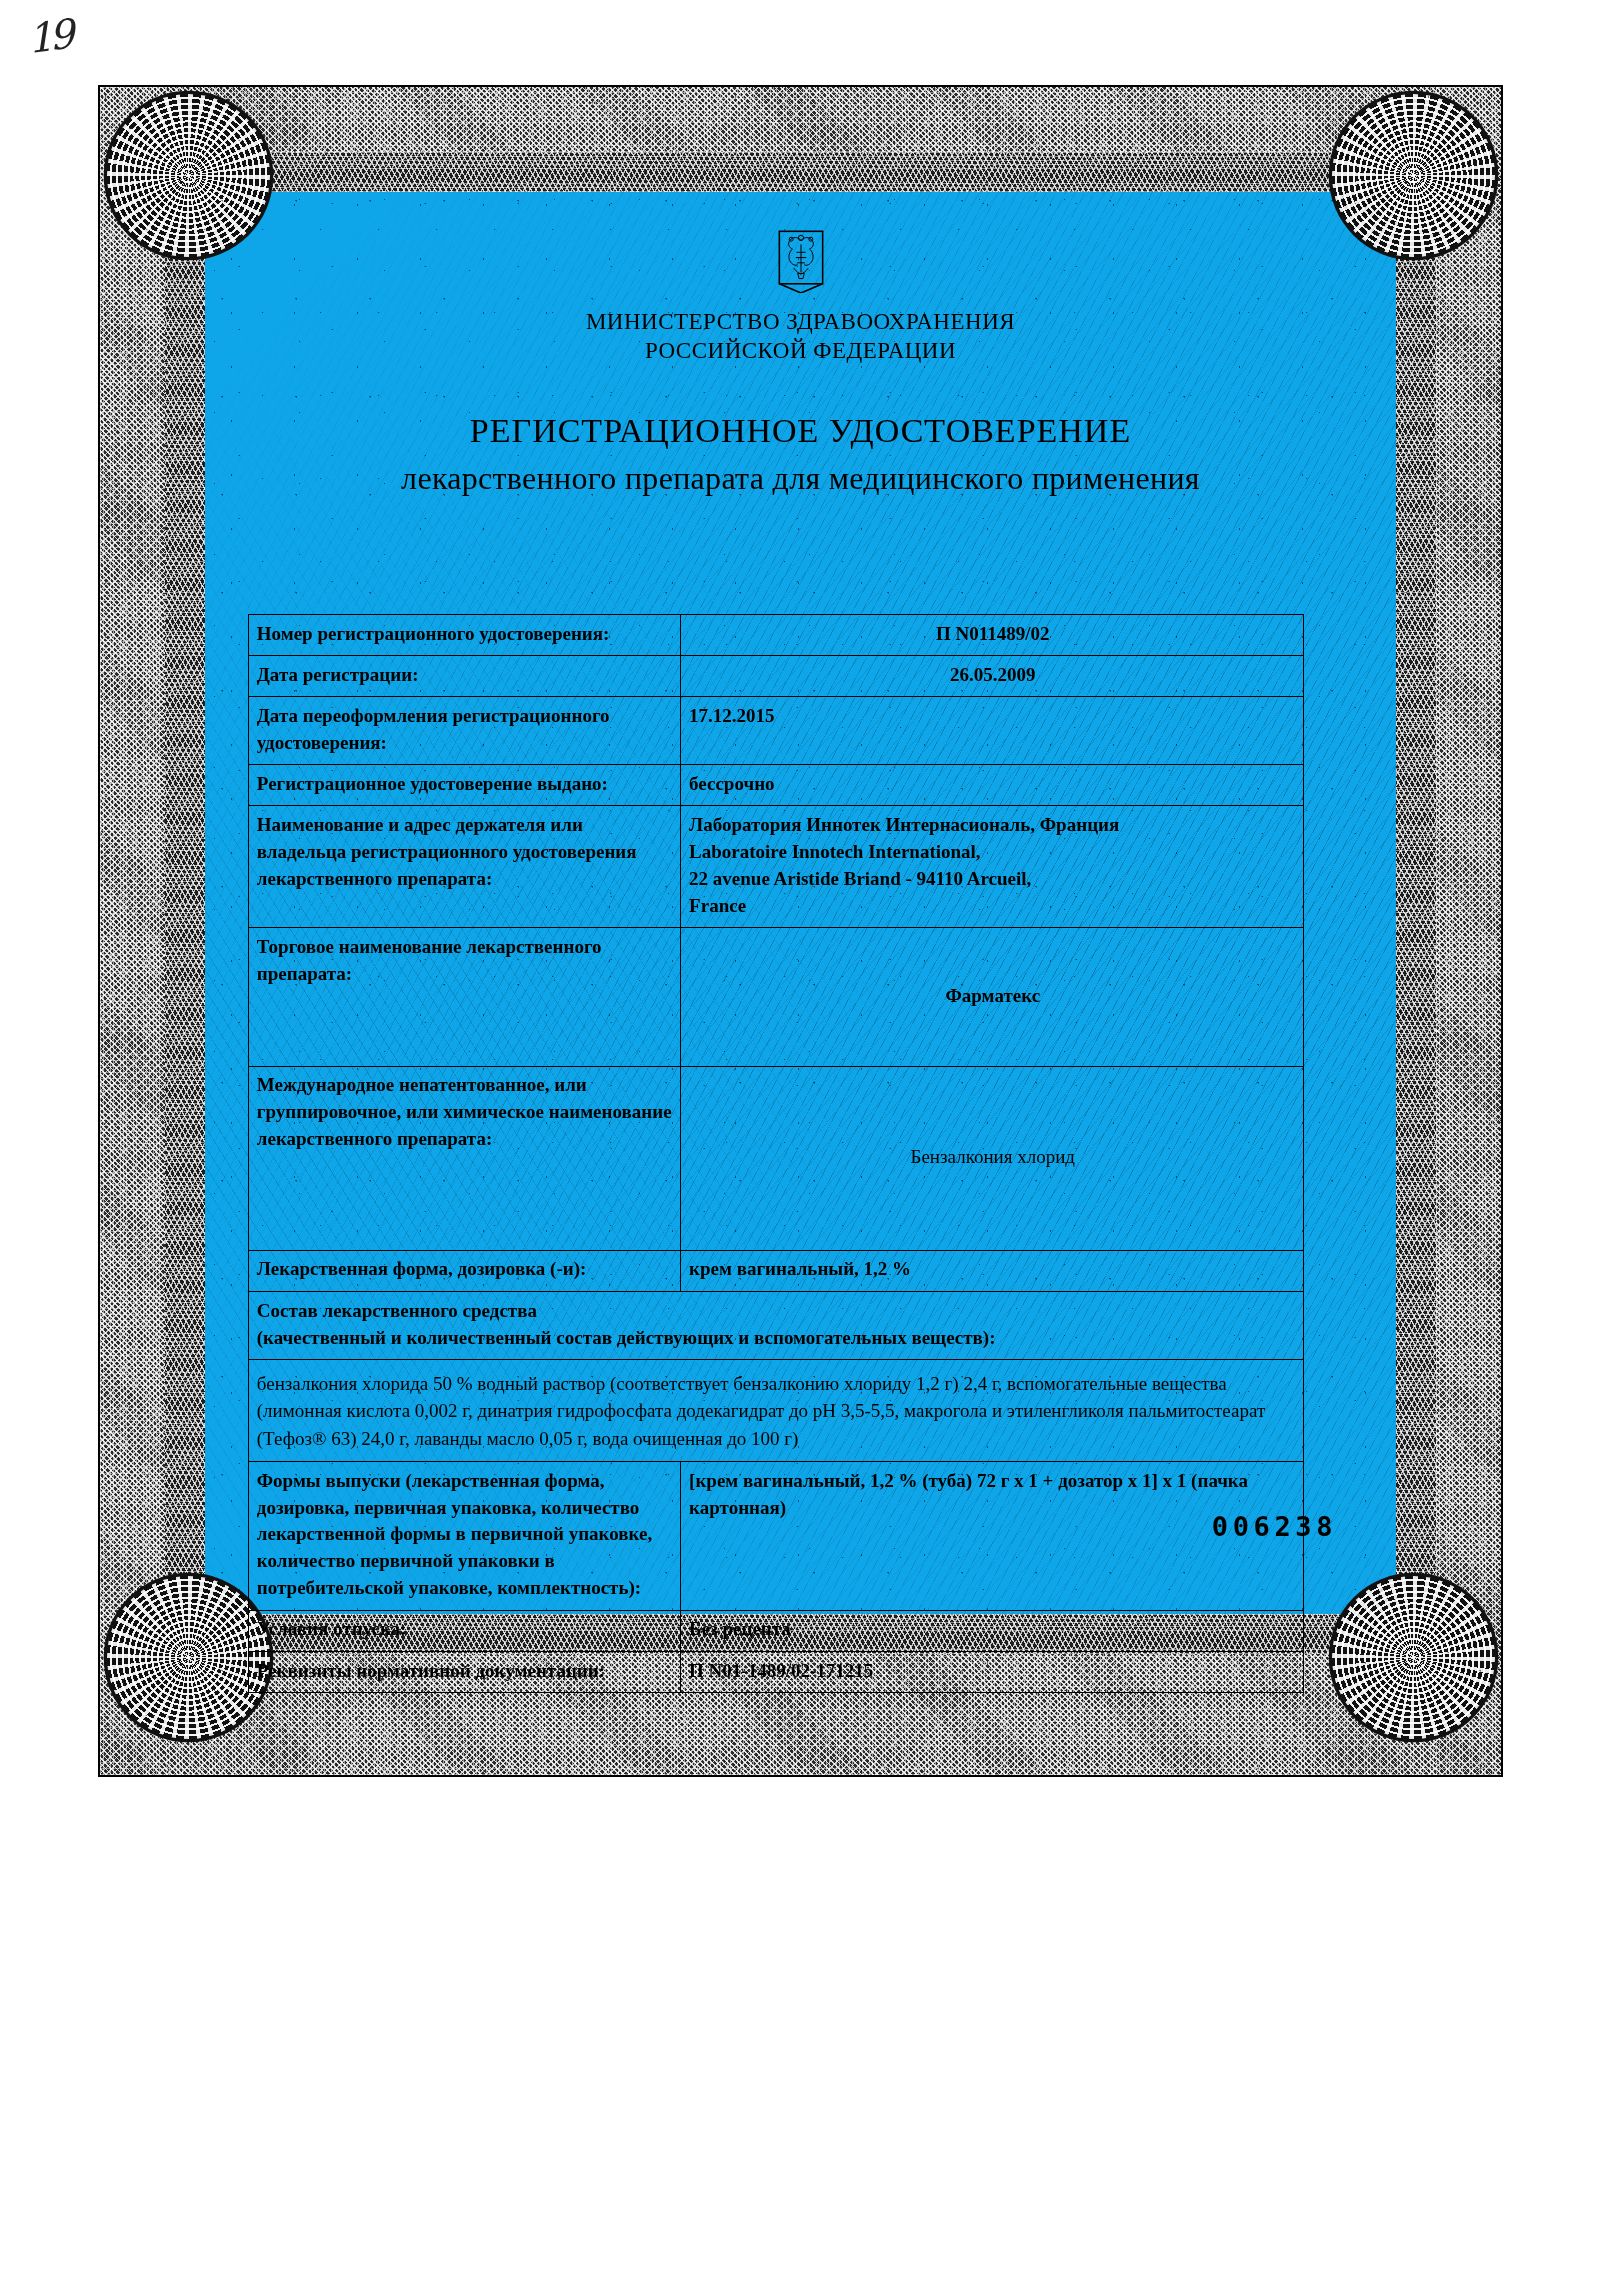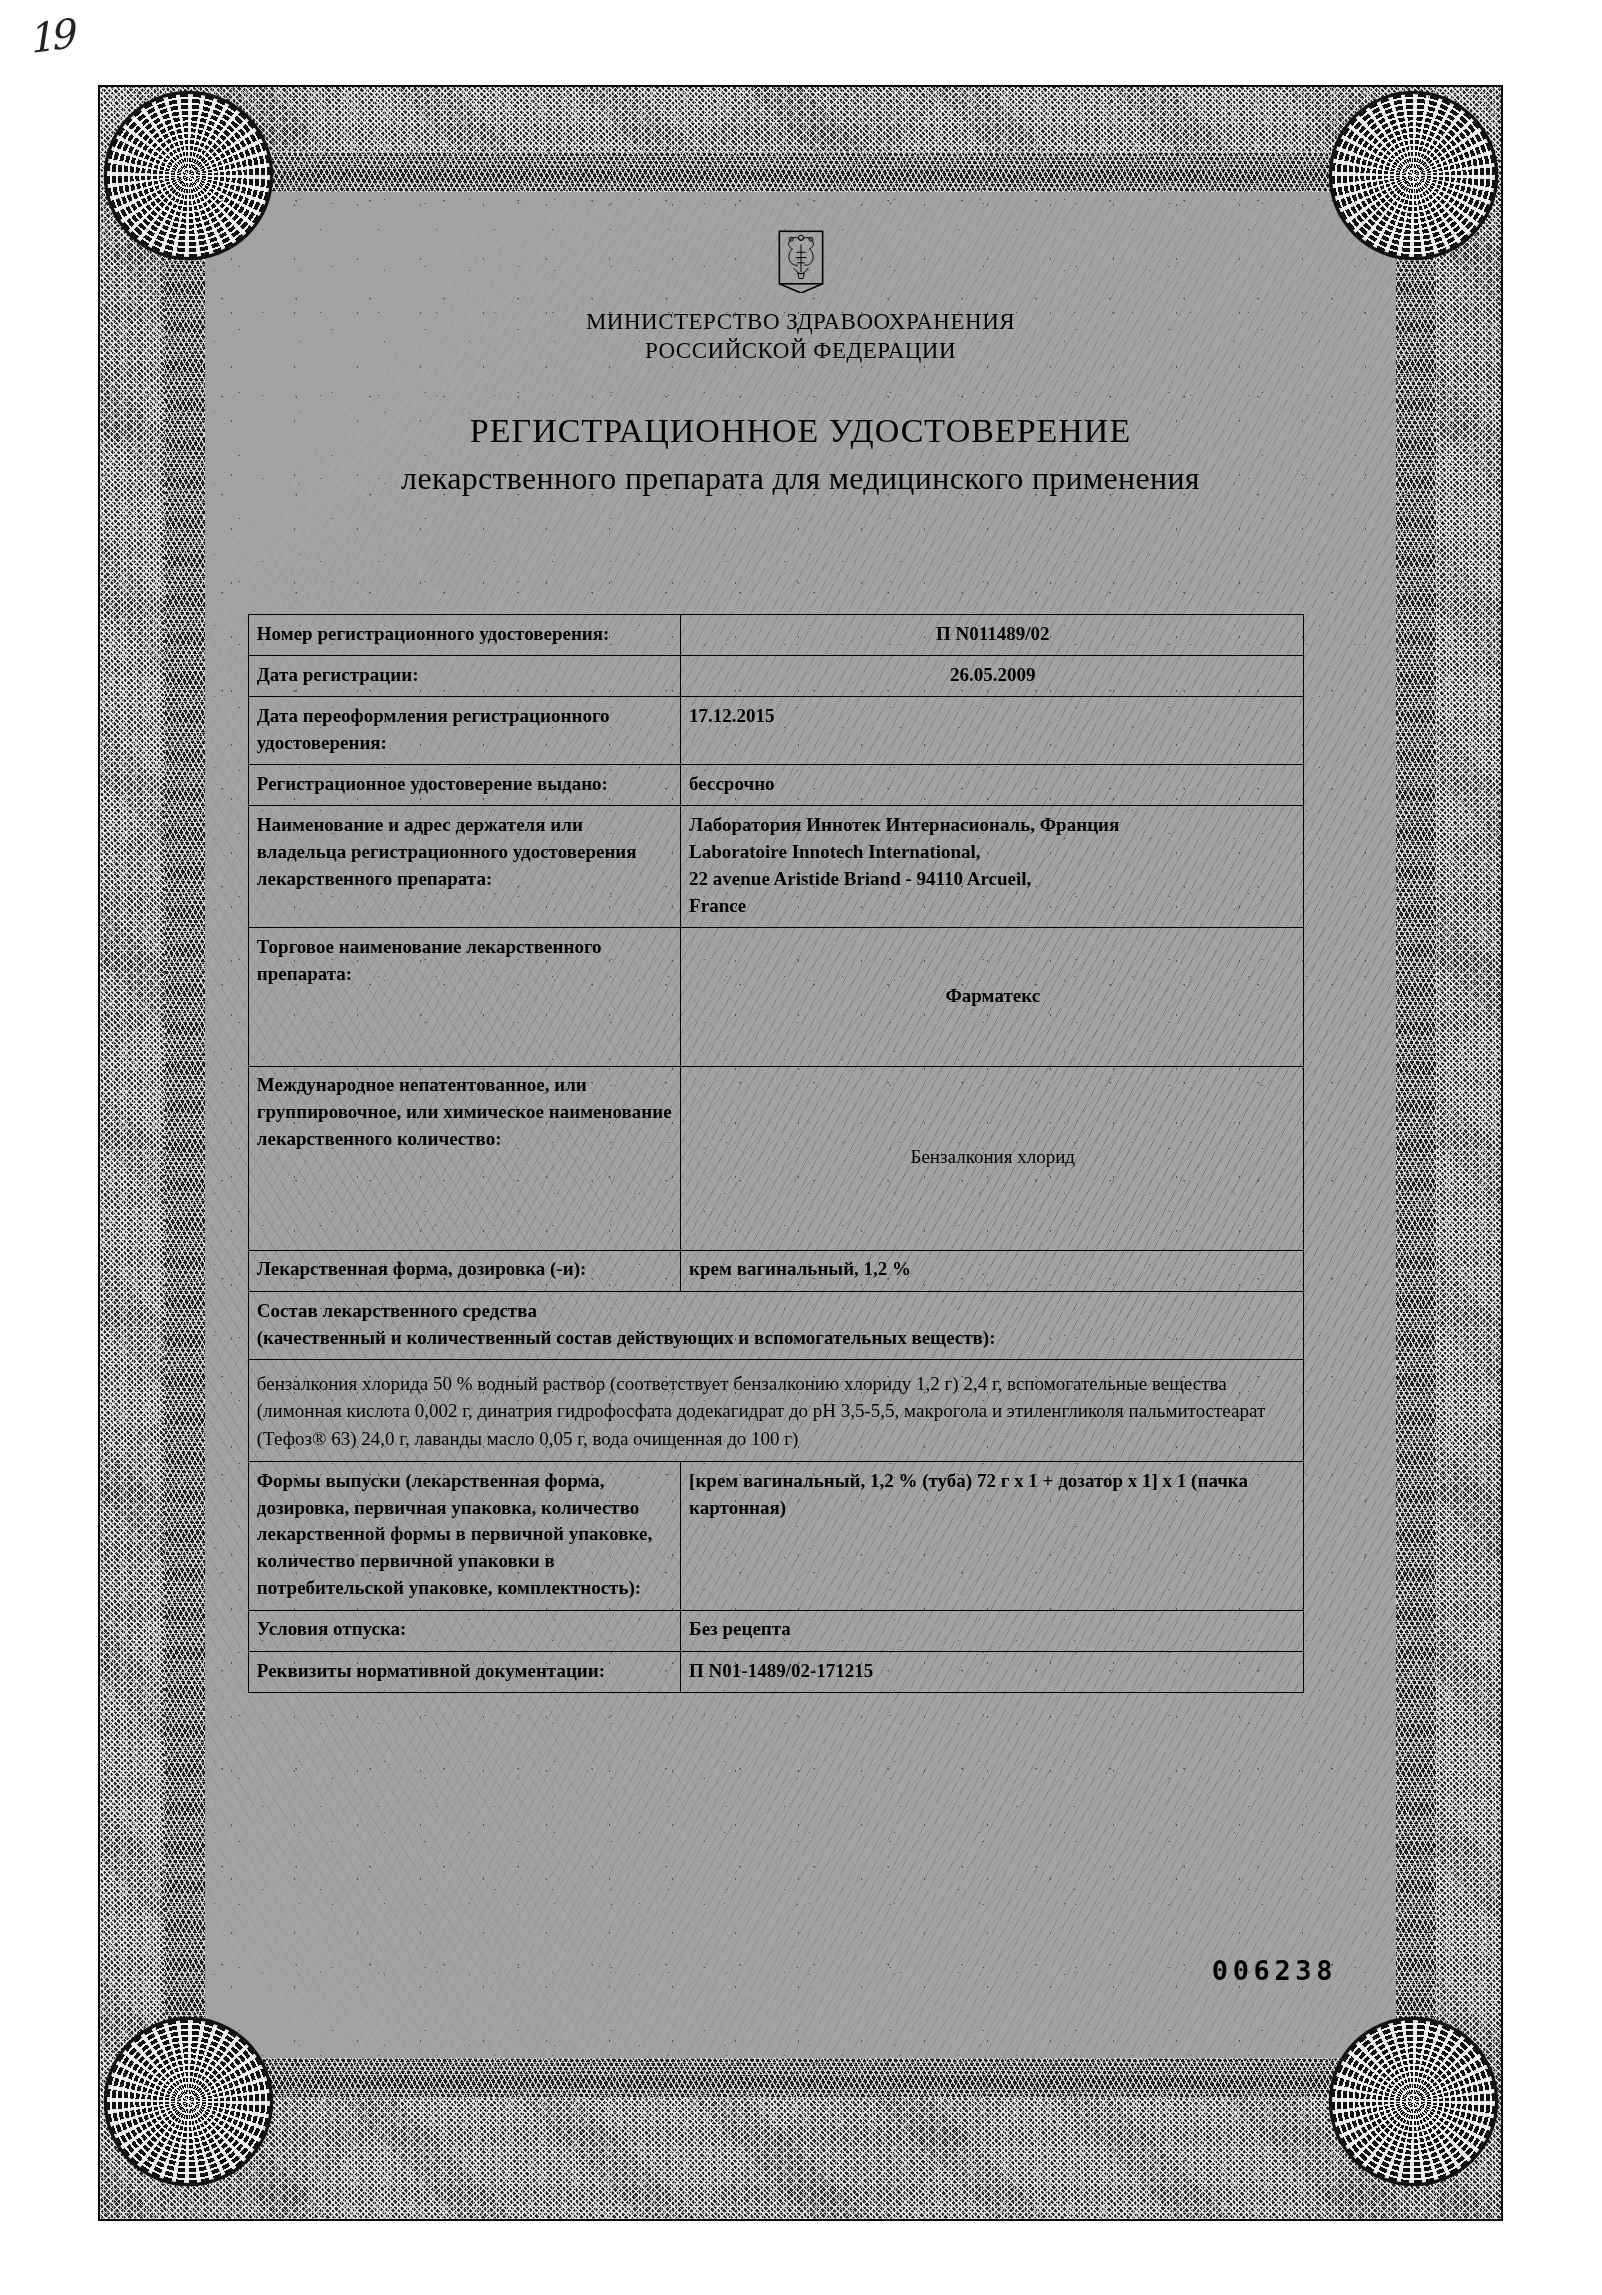--- a/index.html
+++ b/index.html
@@ -30,22 +30,22 @@
     letter-spacing: -3.9px;
     opacity: .92;
   }
 
   
   .sheet {
     position: absolute;
     left: 98px;
     top: 85px;
     width: 1405px;
-    height: 2136px;
-    background: #a3a3a3;
+    height: 1692px;
+    background: #0ea5e9;
     border-radius: 15px;
   }
 
   
   .border-frame {
     position: absolute;
     inset: 0;
     border: 2px solid #000;
   }
   .guilloche {
@@ -313,21 +313,21 @@
 22 avenue Aristide Briand - 94110 Arcueil,
 France</td>
         </tr>
 
         <tr>
           <td class="label tall-1">Торговое наименование лекарственного препарата:</td>
           <td class="value center">Фарматекс</td>
         </tr>
 
         <tr>
-          <td class="label tall-2">Международное непатентованное, или группировочное, или химическое наименование лекарственного количество:</td>
+          <td class="label tall-2">Международное непатентованное, или группировочное, или химическое наименование лекарственного препарата:</td>
           <td class="value center-normal">Бензалкония хлорид</td>
         </tr>
 
         <tr>
           <td class="label">Лекарственная форма, дозировка (-и):</td>
           <td class="value">крем вагинальный, 1,2 %</td>
         </tr>
 
         <tr>
           <td class="full" colspan="2" style="white-space:pre-line;">Состав лекарственного средства

